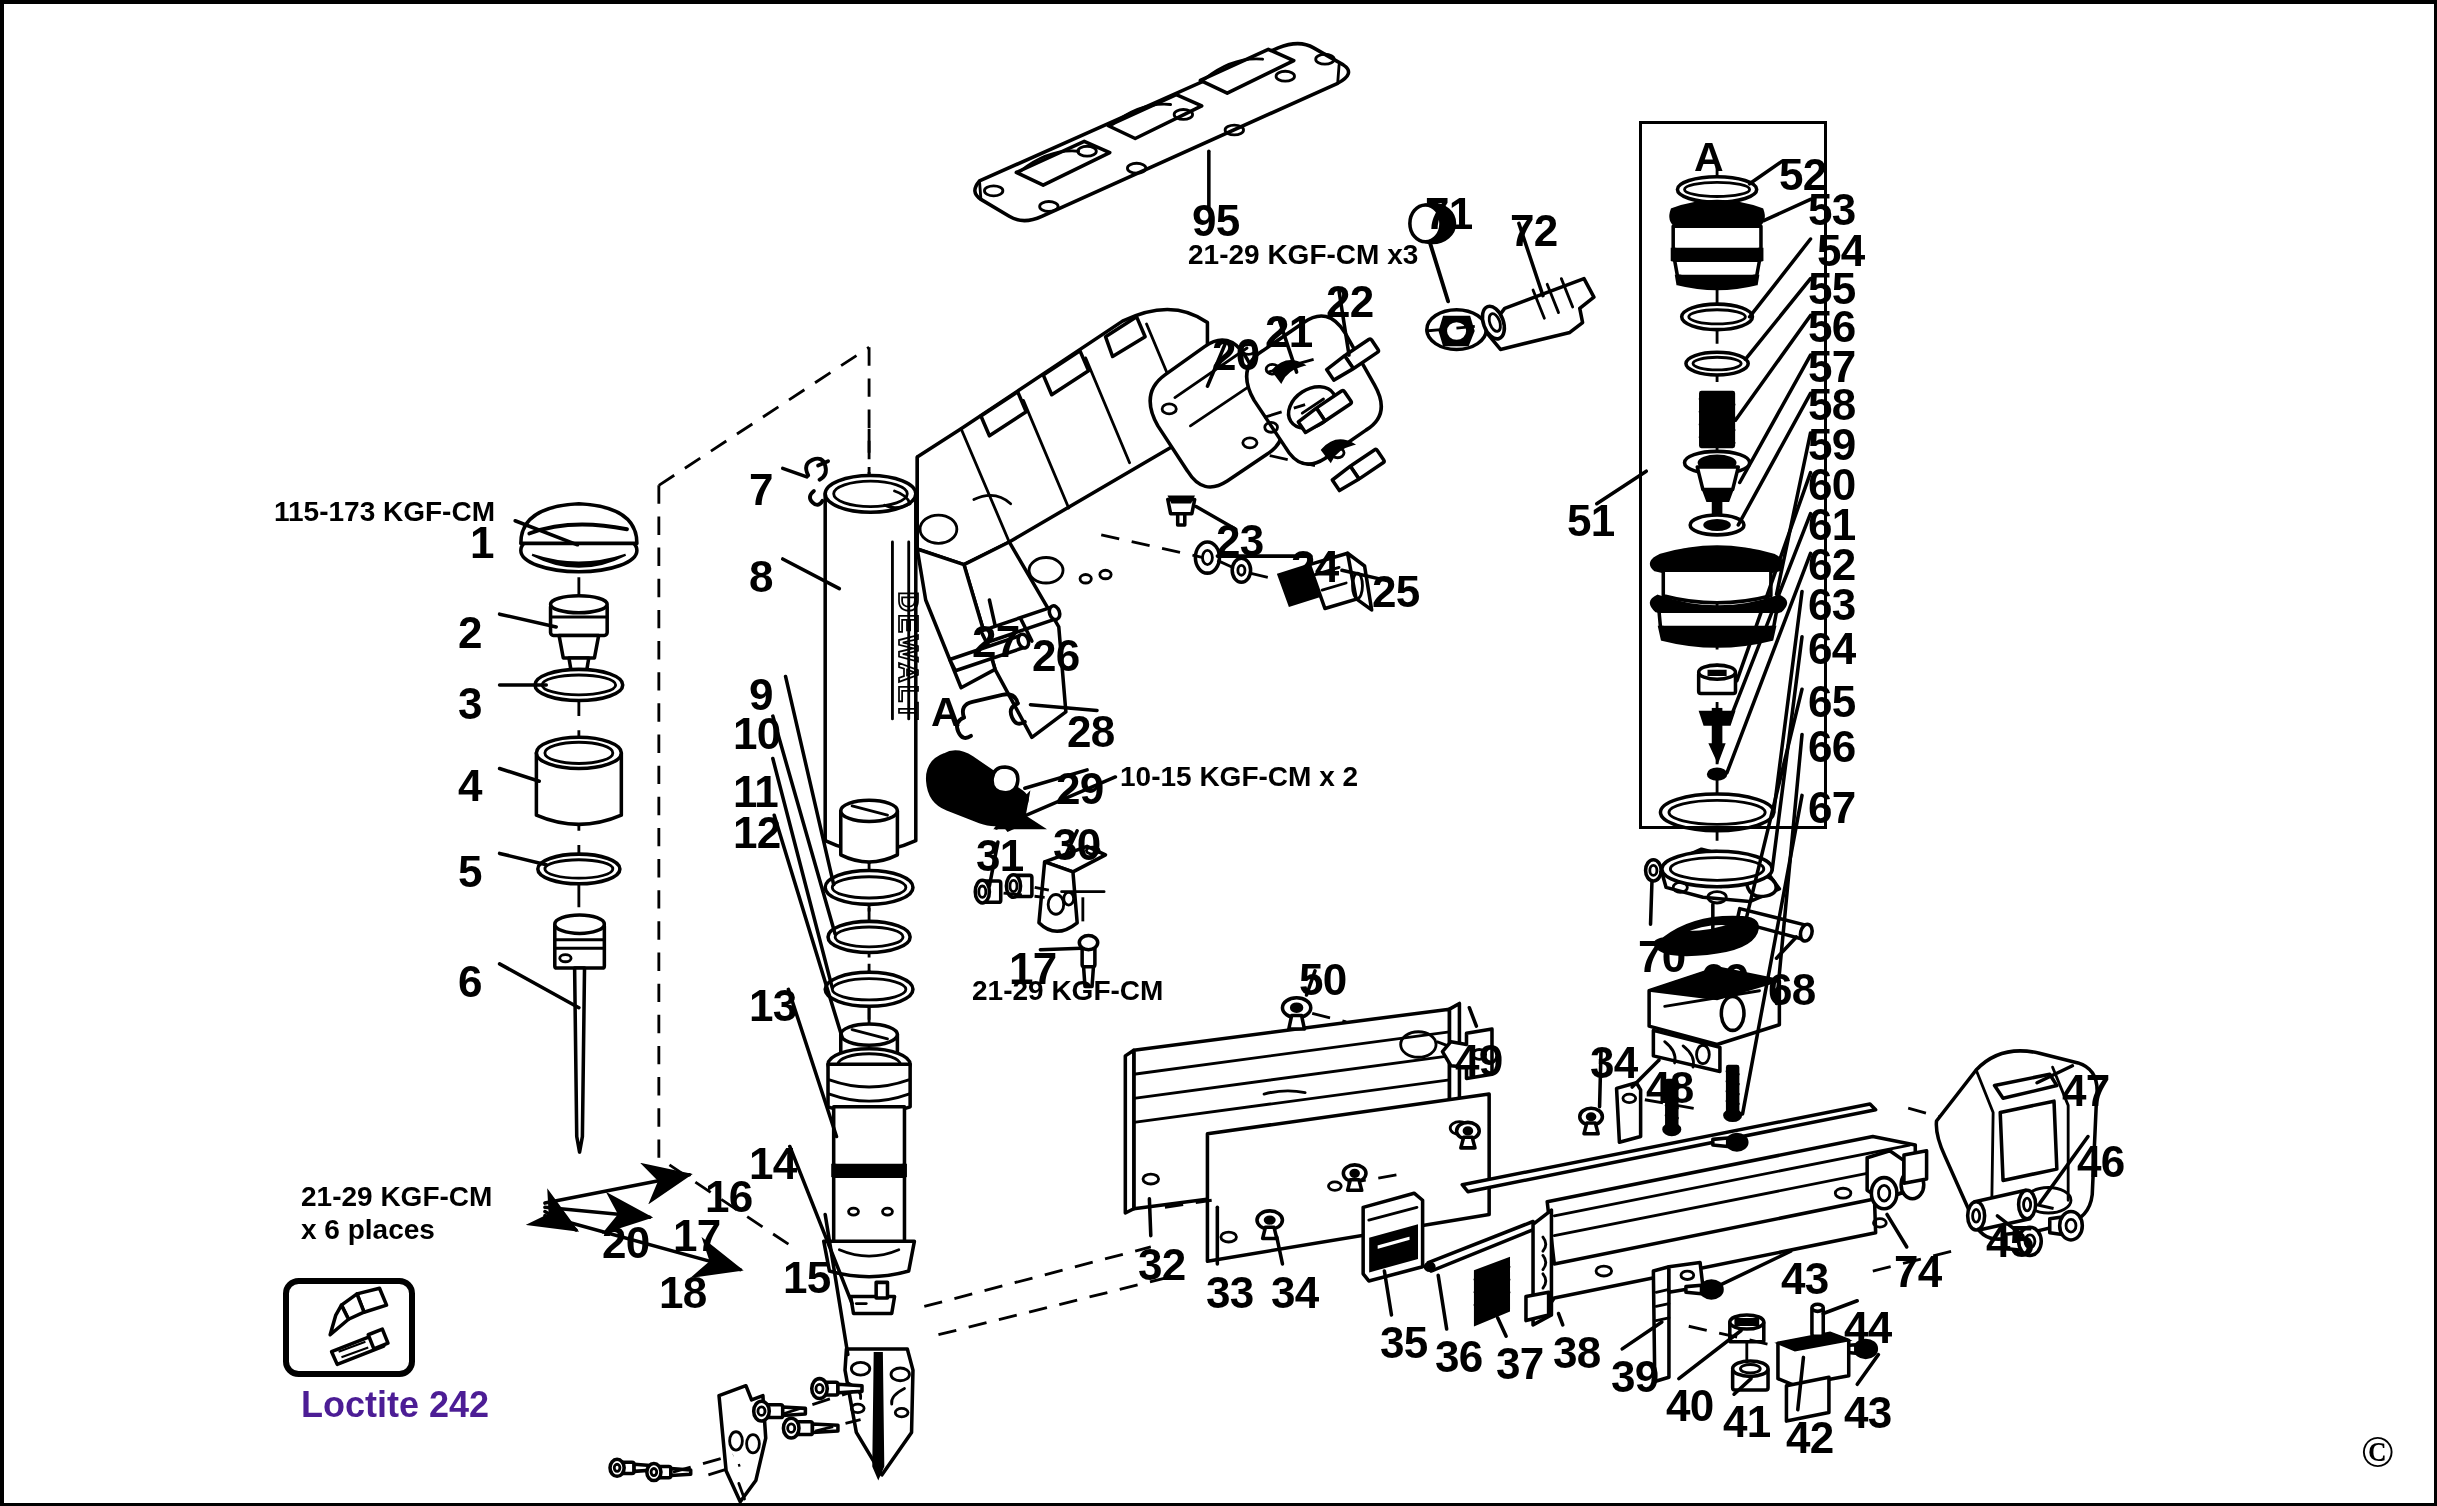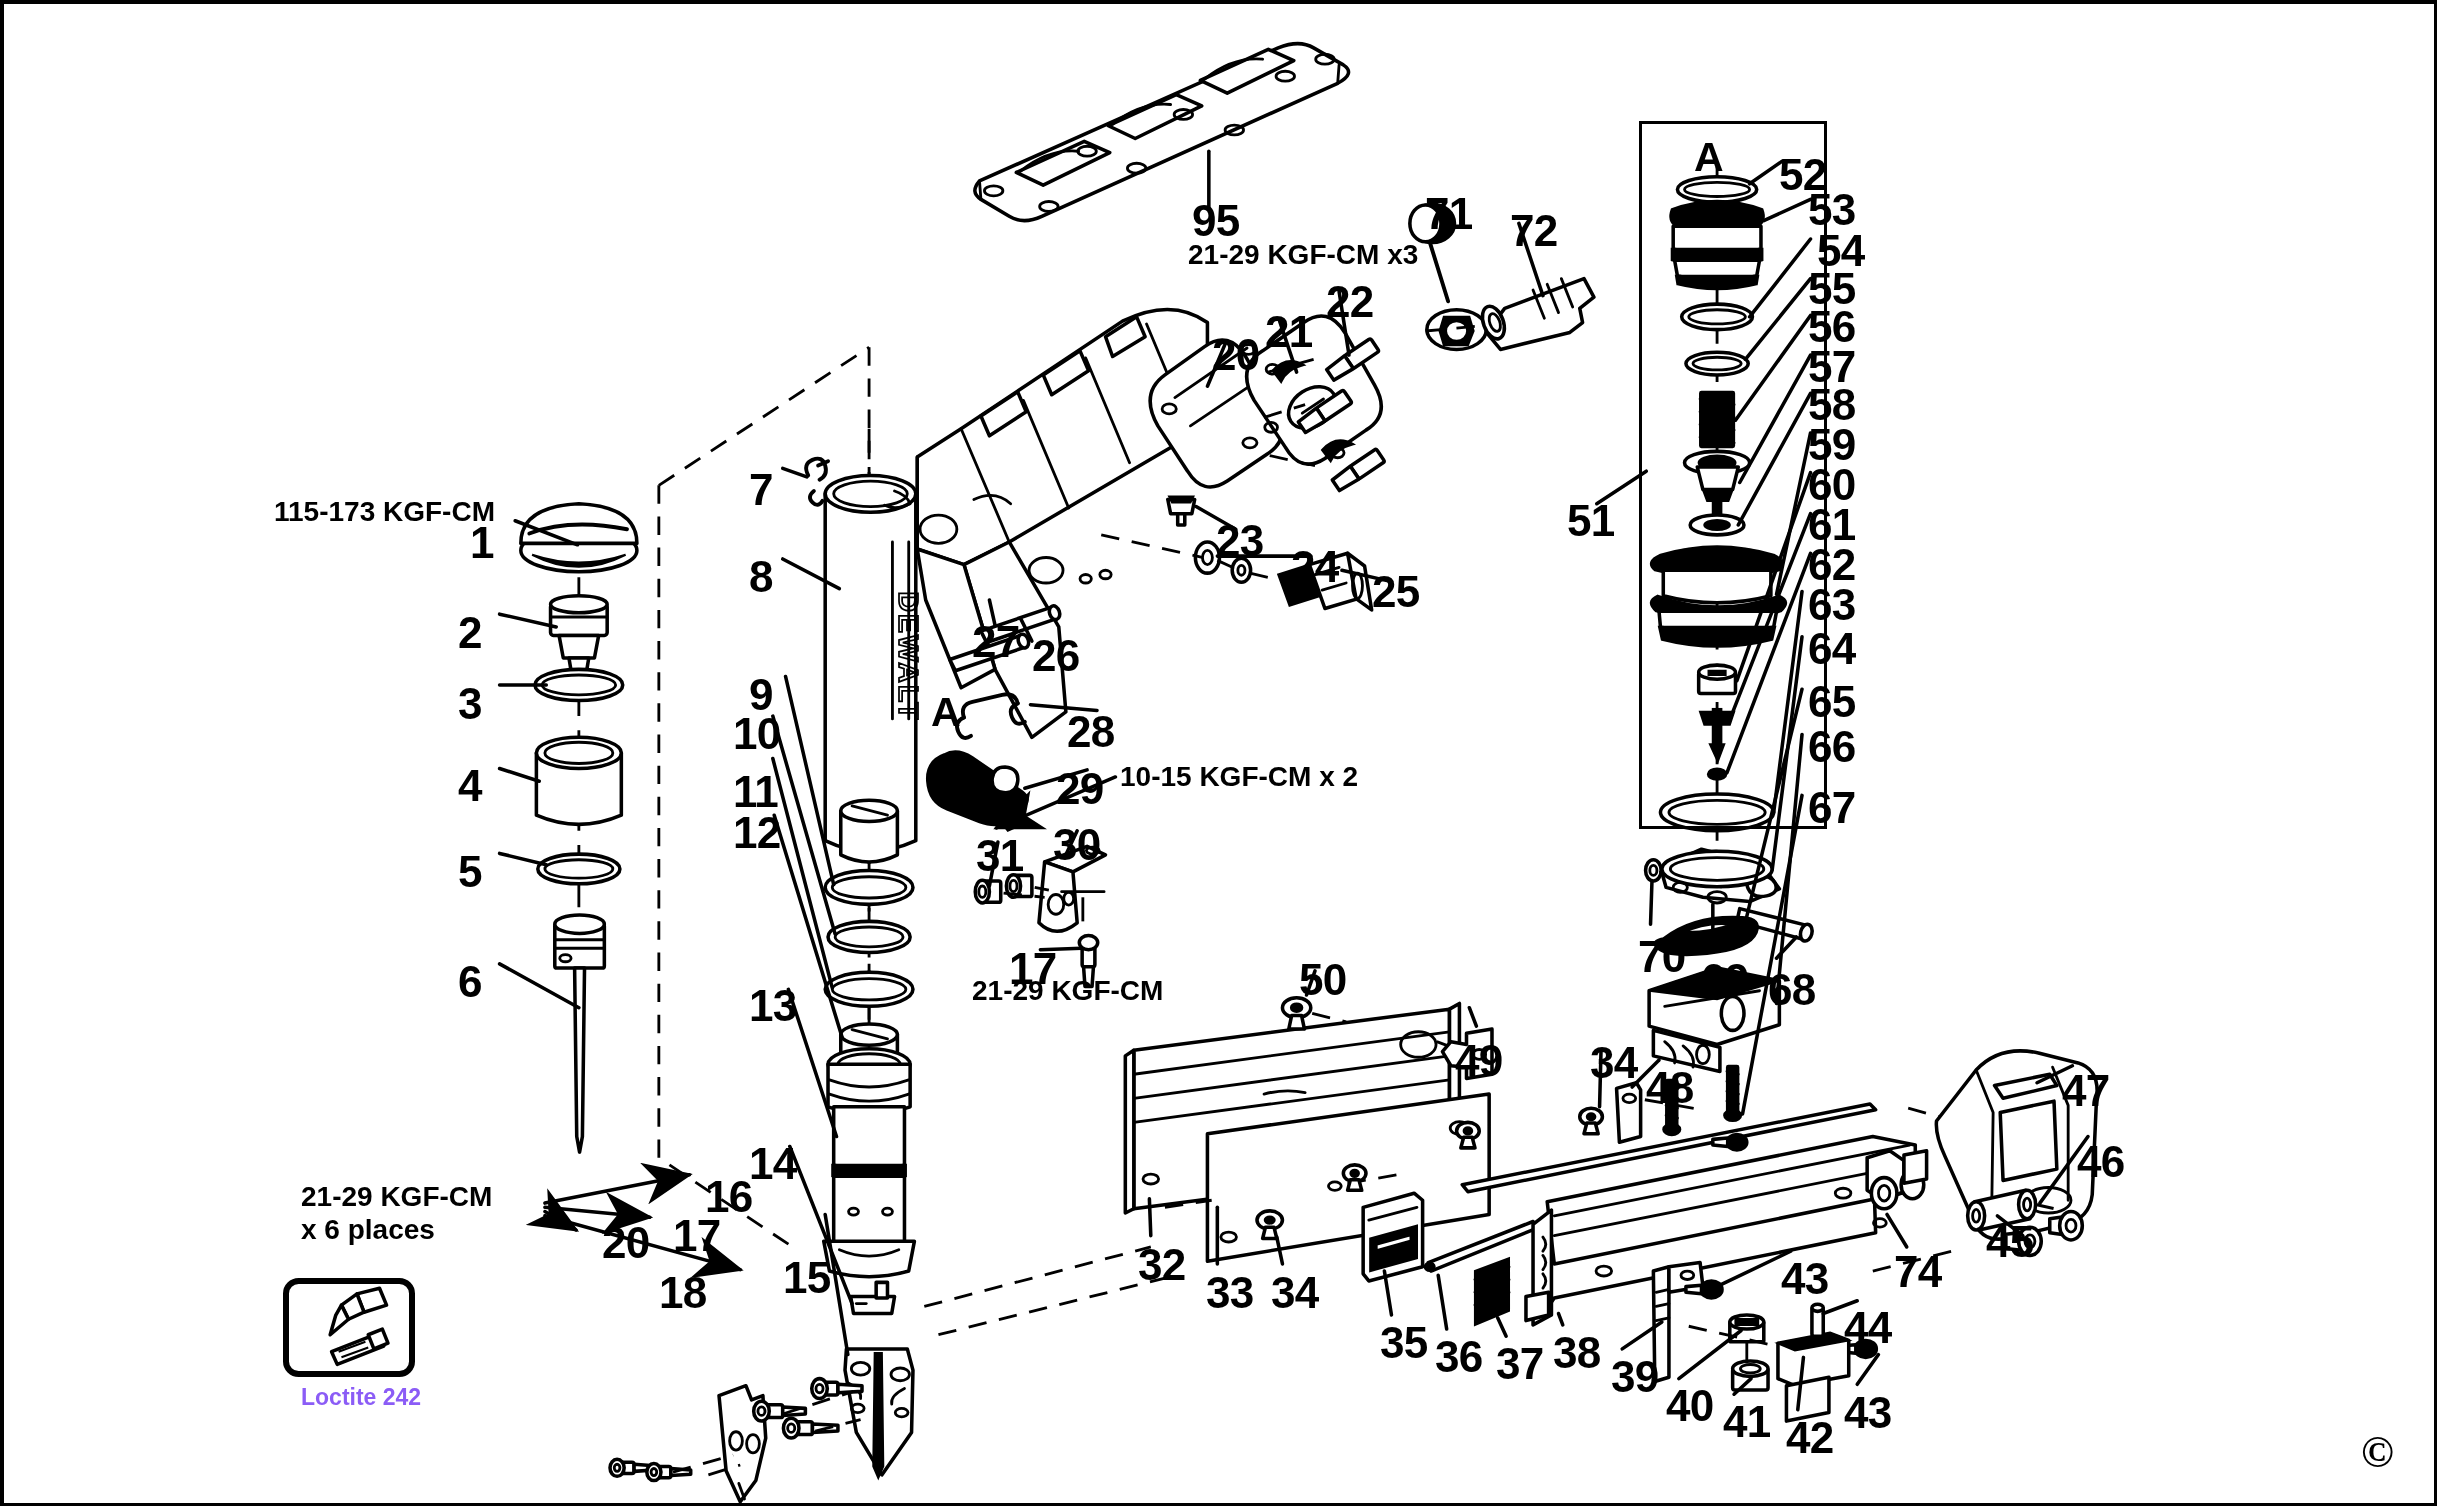--- a/index.html
+++ b/index.html
@@ -52,21 +52,21 @@
     position:absolute;
     width:132px;height:99px;
     border:6.4px solid #000;
     border-radius:15.6px;
     box-sizing:border-box;
     background:#fff;
   }
   #loctiteCap{
     position:absolute;
     font-family:"Liberation Sans",sans-serif;
-    font-weight:bold;font-size:23px;color:#8b5cf6;
+    font-weight:bold;font-size:36px;color:#4c1d95;
     white-space:nowrap;
   }
   
   #copy{
     position:absolute;
     font-family:"Liberation Serif",serif;
     font-size:44px;font-weight:bold;color:#000;
   }
   svg{position:absolute;left:0;top:0;overflow:visible;}
 </style>

